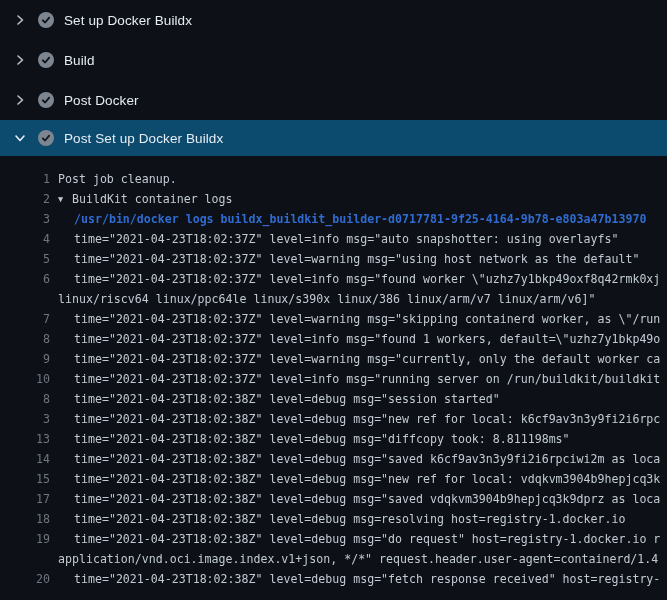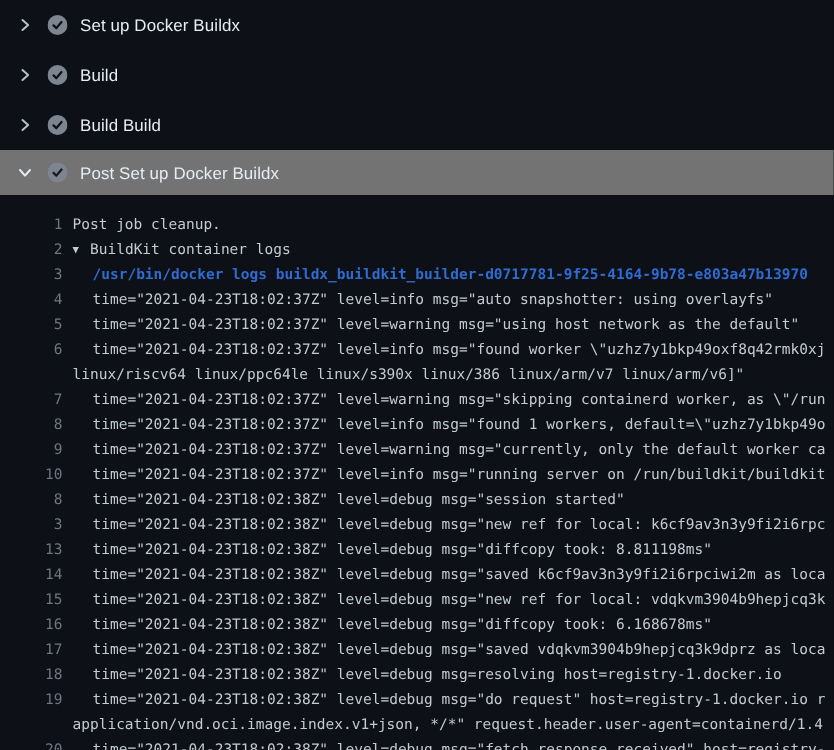--- a/index.html
+++ b/index.html
@@ -13,21 +13,21 @@
 
   
   .section {
     height: 40px;
     display: flex;
     align-items: center;
     padding-left: 14px;
     cursor: pointer;
     box-sizing: border-box;
   }
-  .section.expanded { background: #737373; height: 36px; margin-bottom: 4px; }
+  .section.expanded { background: #0c4a6e; height: 36px; margin-bottom: 4px; }
   .chev { width: 12px; height: 12px; flex: none; display: flex; align-items: center; justify-content: center; }
   .check { margin-left: 12px; width: 16px; height: 16px; flex: none; }
   .sec-title {
     margin-left: 10px;
     color: #e6edf3;
     font-size: 13.5px;
     letter-spacing: 0.1px;
   }
 
   
@@ -101,21 +101,21 @@
       <svg width="12" height="12" viewBox="0 0 12 12">
           <path d="M4 2 L8.5 6 L4 10" stroke="#b8c0c8" stroke-width="1.6" fill="none" stroke-linecap="round" stroke-linejoin="round"></path>
         </svg>
     </span>
     <span class="check">
       <svg width="16" height="16" viewBox="0 0 16 16">
           <circle cx="8" cy="8" r="8" fill="#7d8590"></circle>
           <path d="M4.8 8.3 L7.1 10.5 L11.2 5.6" stroke="#0d1117" stroke-width="1.8" fill="none" stroke-linecap="round" stroke-linejoin="round"></path>
         </svg>
     </span>
-    <span class="sec-title">Build Build</span>
+    <span class="sec-title">Post Docker</span>
   </div>
 
   <div class="section expanded">
     <span class="chev">
       <svg width="12" height="12" viewBox="0 0 12 12">
           <path d="M2 4 L6 8.5 L10 4" stroke="#e6edf3" stroke-width="1.6" fill="none" stroke-linecap="round" stroke-linejoin="round"></path>
         </svg>
     </span>
     <span class="check">
       <svg width="16" height="16" viewBox="0 0 16 16">
@@ -185,24 +185,20 @@
       </div>
       <div class="row">
         <a class="num">14</a>
         <span class="txt ind1">time="2021-04-23T18:02:38Z" level=debug msg="saved k6cf9av3n3y9fi2i6rpciwi2m as loca</span>
       </div>
       <div class="row">
         <a class="num">15</a>
         <span class="txt ind1">time="2021-04-23T18:02:38Z" level=debug msg="new ref for local: vdqkvm3904b9hepjcq3k</span>
       </div>
       <div class="row">
-        <a class="num">16</a>
-        <span class="txt ind1">time="2021-04-23T18:02:38Z" level=debug msg="diffcopy took: 6.168678ms"</span>
-      </div>
-      <div class="row">
         <a class="num">17</a>
         <span class="txt ind1">time="2021-04-23T18:02:38Z" level=debug msg="saved vdqkvm3904b9hepjcq3k9dprz as loca</span>
       </div>
       <div class="row">
         <a class="num">18</a>
         <span class="txt ind1">time="2021-04-23T18:02:38Z" level=debug msg=resolving host=registry-1.docker.io</span>
       </div>
       <div class="row">
         <a class="num">19</a>
         <span class="txt ind1">time="2021-04-23T18:02:38Z" level=debug msg="do request" host=registry-1.docker.io r</span>

